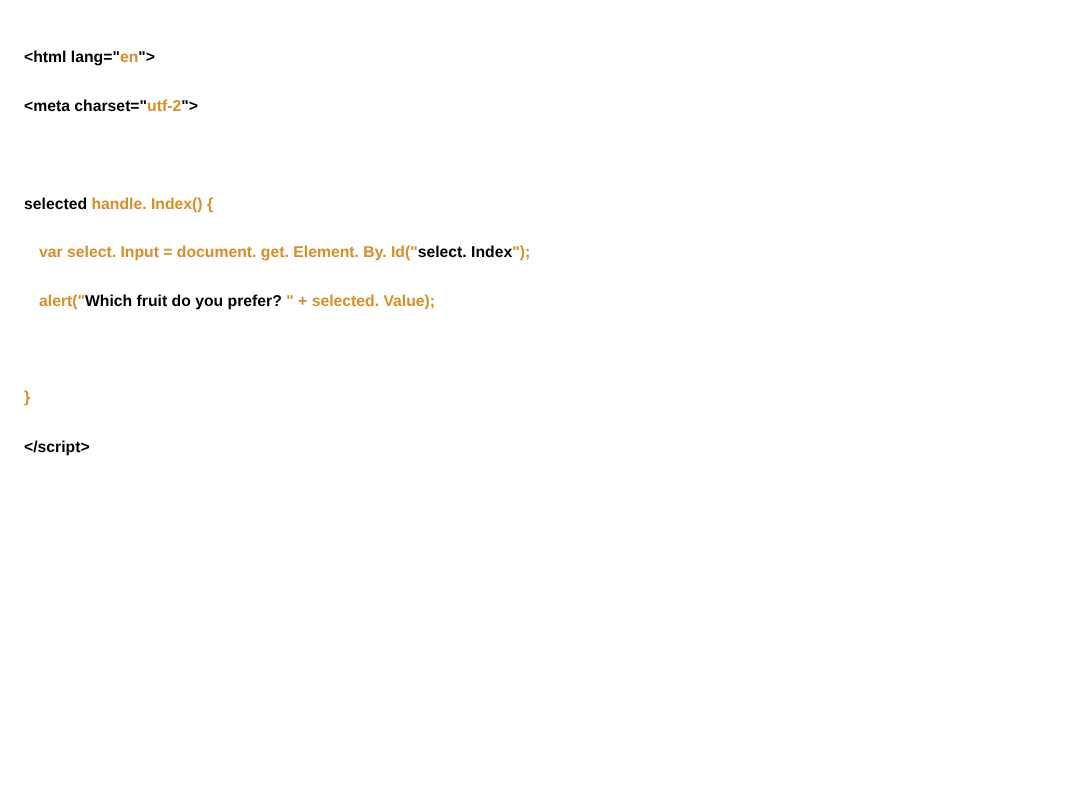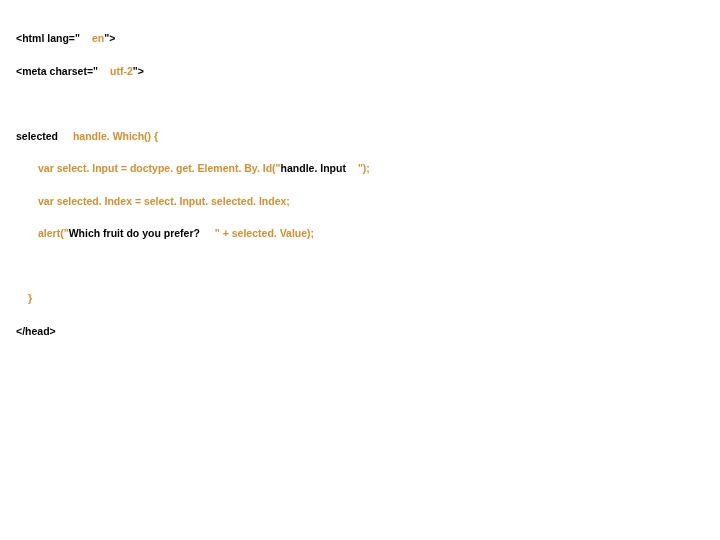--- a/index.html
+++ b/index.html
@@ -14,39 +14,38 @@
     padding: 14px 16px 0 16px;
     font-family: Arial, Helvetica, sans-serif;
     font-size: 10.5px;
     line-height: 1.55;
     color: #000000;
     font-weight: 700;
     white-space: pre;
   }
   .line { display: block; }
   .black  { color: #000000; }
-  .amber  { color: #d98e2b; margin-left: 12px; }  
+  .amber  { color: #d98e2b; }  
   .indent1 { padding-left: 10px; }
   
   .spacer { display:block; height: 16px; }
 </style>
 </head>
 <body>
 
 <div class="page">
 <span class="line"><span class="black">&lt;html lang="</span><span class="amber">en</span><span class="black">"&gt;</span></span>
 <span class="line"><span class="black">&lt;meta charset="</span><span class="amber">utf-2</span><span class="black">"&gt;</span></span>
 <span class="spacer"></span>
-<span class="line"><span class="black">selected </span><span class="amber">handle. Which() {</span></span>
-<span class="line indent1"><span class="amber">var select. Input = doctype. get. Element. By. Id("</span><span class="black">handle. Input</span><span class="amber">");</span></span>
-<span class="line amber indent1">var selected. Index = select. Input. selected. Index;</span>
+<span class="line"><span class="black">selected </span><span class="amber">handle. Index() {</span></span>
+<span class="line indent1"><span class="amber">var select. Input = document. get. Element. By. Id("</span><span class="black">select. Index</span><span class="amber">");</span></span>
 <span class="line indent1"><span class="amber">alert("</span><span class="black">Which fruit do you prefer? </span><span class="amber">" + selected. Value);</span></span>
 <span class="spacer"></span>
 <span class="line amber">}</span>
-<span class="line black">&lt;/head&gt;</span>
+<span class="line black">&lt;/script&gt;</span>
 
 
 
 
 
 
 
 
 
 

